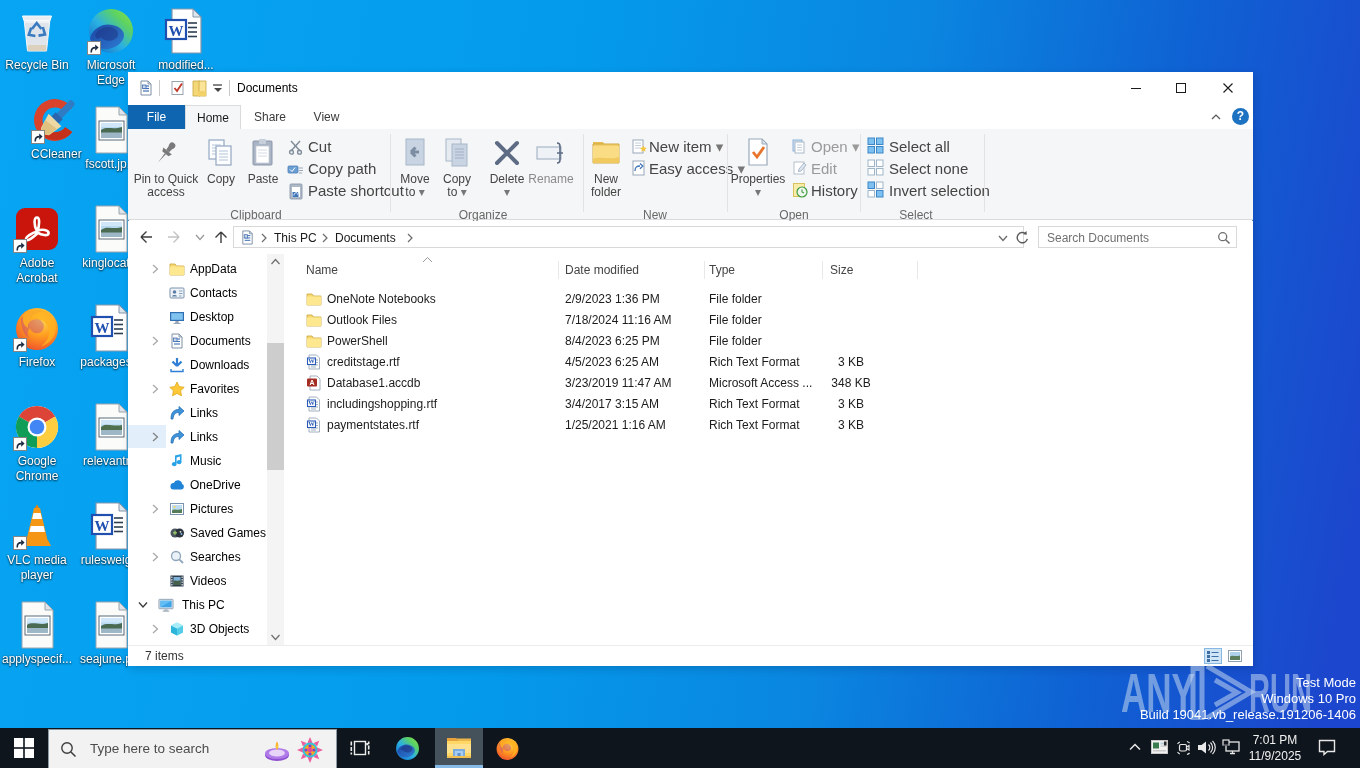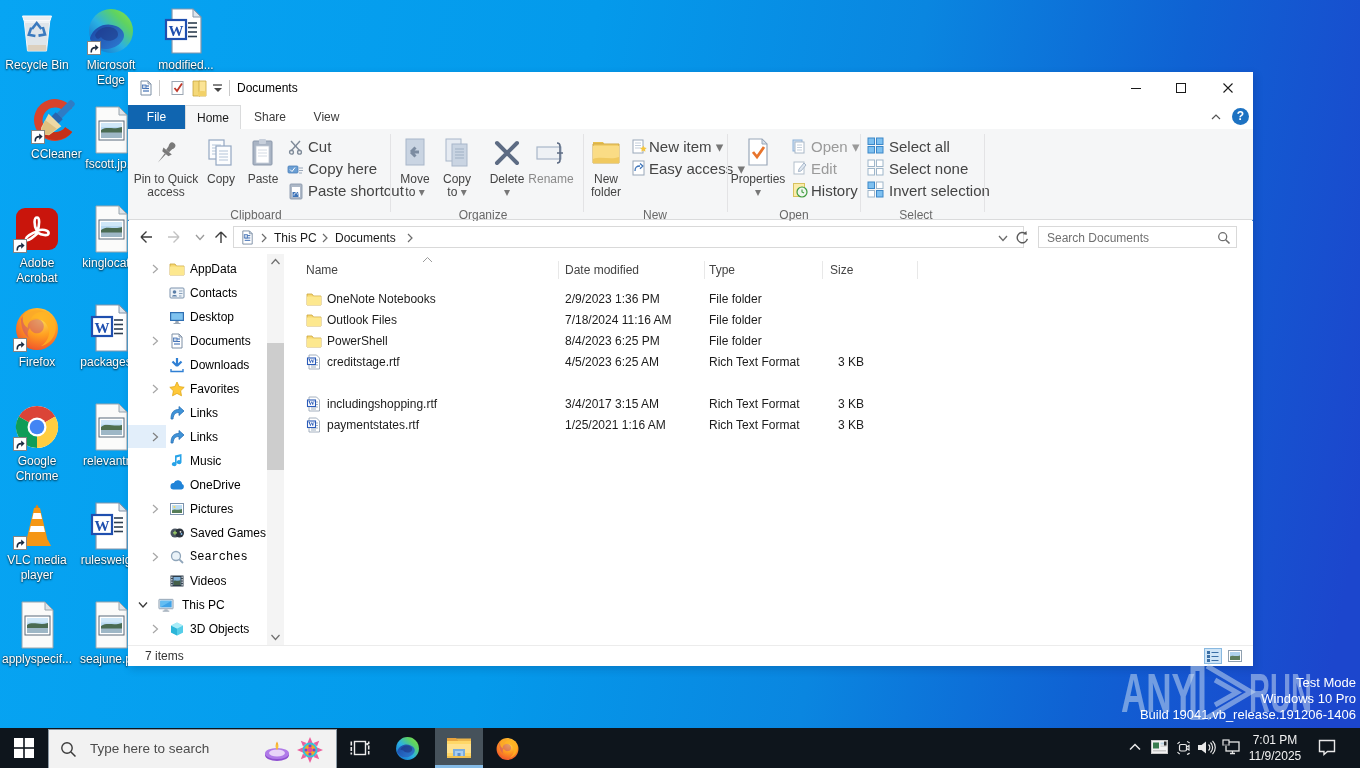--- a/index.html
+++ b/index.html
@@ -419,21 +419,21 @@
           <circle cx="3.5" cy="13.2" r="1.9"></circle>
           <circle cx="11.5" cy="13.2" r="1.9"></circle>
         </g>
       </svg>
 <div class="srow" style="left:180px;top:7px;">Cut</div>
 <svg class="abs" style="left:159px;top:33px;" width="18" height="14" viewBox="0 0 18 14">
         <rect x="1" y="4" width="10" height="7" rx="1" fill="#6b9fd4" stroke="#4a7fb8" stroke-width="0.8"></rect>
         <path d="M3 7.5 l2 2 3-4" stroke="#fff" stroke-width="1" fill="none"></path>
         <path d="M12 6 h4 M12 8.5 h4 M12 11 h3" stroke="#9aa8ba" stroke-width="1"></path>
       </svg>
-<div class="srow" style="left:180px;top:29px;">Copy here</div>
+<div class="srow" style="left:180px;top:29px;">Copy path</div>
 <svg class="abs" style="left:160px;top:54px;" width="16" height="17" viewBox="0 0 16 17">
         <rect x="2" y="1" width="12" height="15" rx="1" fill="#aeb9c8" stroke="#8b98ab" stroke-width="0.9"></rect>
         <rect x="4" y="4" width="8" height="10" fill="#fff"></rect>
         <rect x="4.5" y="9" width="6" height="5" fill="#3e74b8"></rect>
         <path d="M6 12.5 c0-2 1-2.8 3-2.8 m0-1.6 l1.8 1.7 -1.8 1.7" stroke="#fff" stroke-width="0.9" fill="none"></path>
       </svg>
 <div class="srow" style="left:180px;top:51px;">Paste shortcut</div>
 <div class="rsep" style="left:262px;"></div>
 <svg class="bigico" style="left:271px;" width="32" height="32" viewBox="0 0 32 32">
         <rect x="7" y="2" width="18" height="26" fill="#c9d4e2" stroke="#a8b6c9" stroke-width="1"></rect>
@@ -706,21 +706,21 @@
         <span class="ntext" style="left:62px;">Saved Games</span>
       </div>
 <div class="navitem" style="top:291px;">
         <svg class="nexp" style="left:22px;top:7px;" width="7" height="10" viewBox="0 0 7 10">
           <path d="M1.5 1 L6 5 L1.5 9" stroke="#a6a6a6" stroke-width="1.2" fill="none"></path>
         </svg>
         <svg class="nico" style="left:41px;top:4px;" width="16" height="16" viewBox="0 0 16 16">
           <circle cx="7" cy="7" r="4.5" fill="#eaf2f8" stroke="#8fa5ba" stroke-width="1.3"></circle>
           <path d="M10.3 10.3 L14 14" stroke="#8fa5ba" stroke-width="1.8"></path>
         </svg>
-        <span class="ntext" style="left:62px;font-family:Liberation Mono, monospace;">Searches</span>
+        <span class="ntext" style="left:62px;">Searches</span>
       </div>
 <div class="navitem" style="top:315px;">
         <svg class="nico" style="left:41px;top:4px;" width="16" height="16" viewBox="0 0 16 16">
           <rect x="1.5" y="2.5" width="13" height="11" fill="#2e3d4a"></rect>
           <rect x="4.5" y="4" width="7" height="8" fill="#7fb0d8"></rect>
           <path d="M4.5 8 c2 -1.5 4 0.5 7 -0.8 l0 4.8 l-7 0 Z" fill="#46604a"></path>
           <g fill="#cfd8e0">
             <rect x="2.2" y="3.5" width="1.3" height="1.6"></rect>
             <rect x="2.2" y="6" width="1.3" height="1.6"></rect>
             <rect x="2.2" y="8.5" width="1.3" height="1.6"></rect>
@@ -816,20 +816,31 @@
             <path d="M5 11 h7"></path>
             <path d="M5 13 h5"></path>
           </g>
           <rect x="1.5" y="4" width="8" height="6.5" fill="#fff" stroke="#2a5bb8" stroke-width="1.1"></rect>
           <text x="5.5" y="9.3" font-size="6.5" font-weight="bold" fill="#2a5bb8" text-anchor="middle" font-family="Liberation Serif">W</text>
         </svg>
         <span class="fname">creditstage.rtf</span>
         <span class="fdate">4/5/2023 6:25 AM</span>
         <span class="ftype">Rich Text Format</span>
         <span class="fsize">3 KB</span>
+      </div>
+<div class="frow" style="top:119px;">
+        <svg class="fico" viewBox="0 0 16 16">
+          <path d="M4 1 L11 1 L14 4 L14 15 L4 15 Z" fill="#fff" stroke="#9aa7b8" stroke-width="0.9"></path>
+          <rect x="1" y="3.5" width="10" height="8" rx="1" fill="#a52c22"></rect>
+          <text x="6" y="10" font-size="7" font-weight="bold" fill="#fff" text-anchor="middle">A</text>
+        </svg>
+        <span class="fname">Database1.accdb</span>
+        <span class="fdate">3/23/2019 11:47 AM</span>
+        <span class="ftype">Microsoft Access ...</span>
+        <span class="fsize">348 KB</span>
       </div>
 <div class="frow" style="top:140px;">
         <svg class="fico" viewBox="0 0 16 16">
           <path d="M3 1 L10.5 1 L13.5 4 L13.5 15 L3 15 Z" fill="#fff" stroke="#9aa7b8" stroke-width="0.9"></path>
           <g stroke="#9fb0c0" stroke-width="1">
             <path d="M9 6 h3"></path>
             <path d="M9 8.5 h3"></path>
             <path d="M5 11 h7"></path>
             <path d="M5 13 h5"></path>
           </g>

